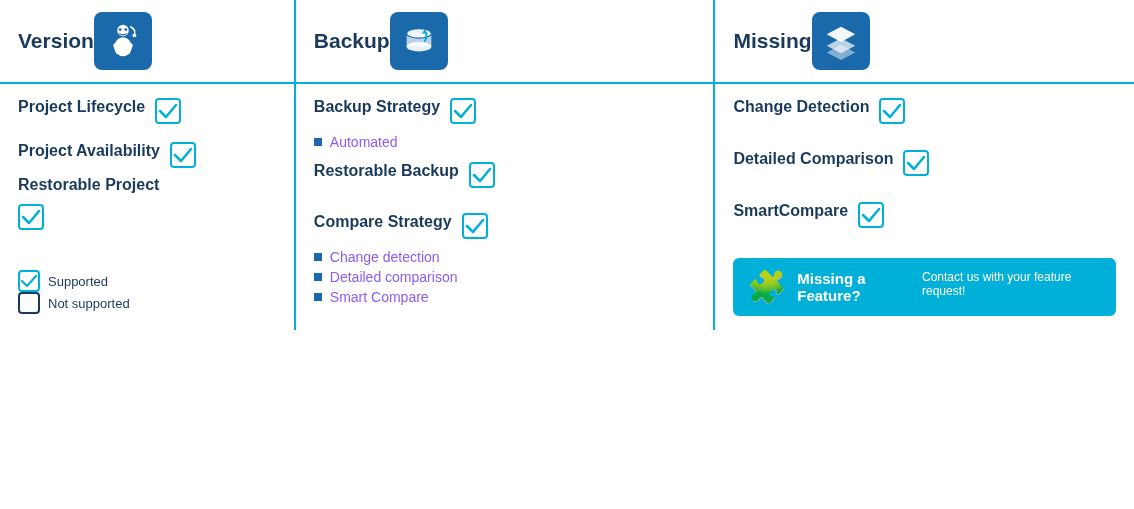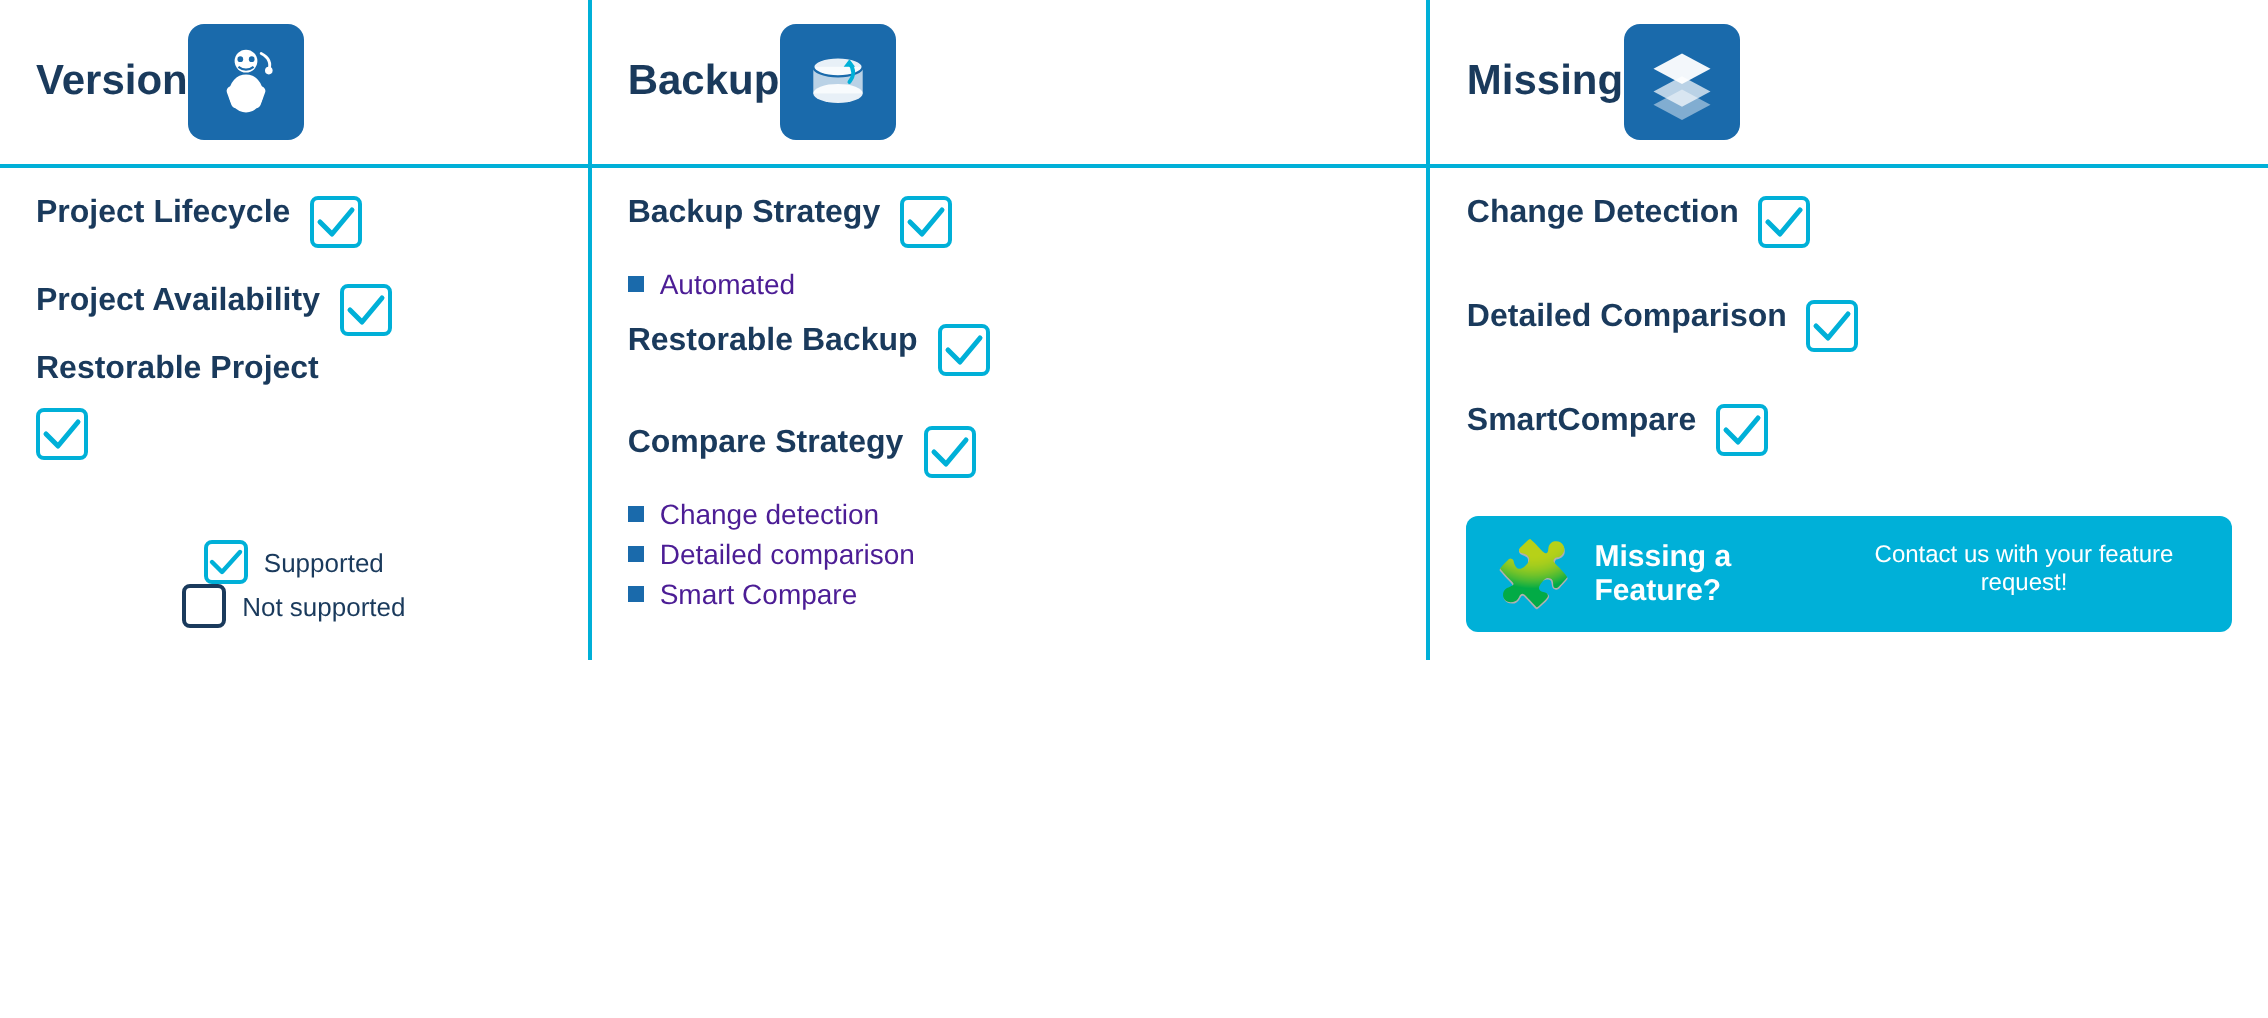--- a/index.html
+++ b/index.html
@@ -67,21 +67,21 @@
     }
     .sub-items {
       margin-top: 2px;
       margin-bottom: 8px;
     }
     .sub-item {
       display: flex;
       align-items: center;
       gap: 8px;
       font-size: 14px;
-      color: #4c1d95;
+      color: #8b5cf6;
       padding: 2px 0;
     }
     .sub-bullet {
       width: 8px;
       height: 8px;
       background: #1a6aab;
       flex-shrink: 0;
     }
 
     .check-icon {
@@ -92,21 +92,20 @@
     .check-icon svg {
       width: 26px;
       height: 26px;
     }
     .legend-item {
       display: flex;
       align-items: center;
       gap: 8px;
       font-size: 13px;
       color: #1a3a5c;
-      justify-content: center;
     }
     .legend-check {
       width: 22px;
       height: 22px;
     }
 
     .missing-feature-box {
       background: #00b0d8;
       border-radius: 6px;
       padding: 10px 14px;
@@ -123,21 +122,20 @@
       flex-direction: row;
     }
     .missing-feature-title {
       font-size: 15px;
       font-weight: bold;
       color: #fff;
     }
     .missing-feature-sub {
       font-size: 12px;
       color: #fff;
-      text-align: center;
     }
     .header-text {
       font-size: 21px;
       font-weight: bold;
       color: #1a3a5c;
     }
     .col-header-version { width: 26%; border-right: 2px solid #00b0d8; }
     .col-header-backup { width: 37%; border-right: 2px solid #00b0d8; }
     .col-header-compare { width: 37%; }
   </style>

